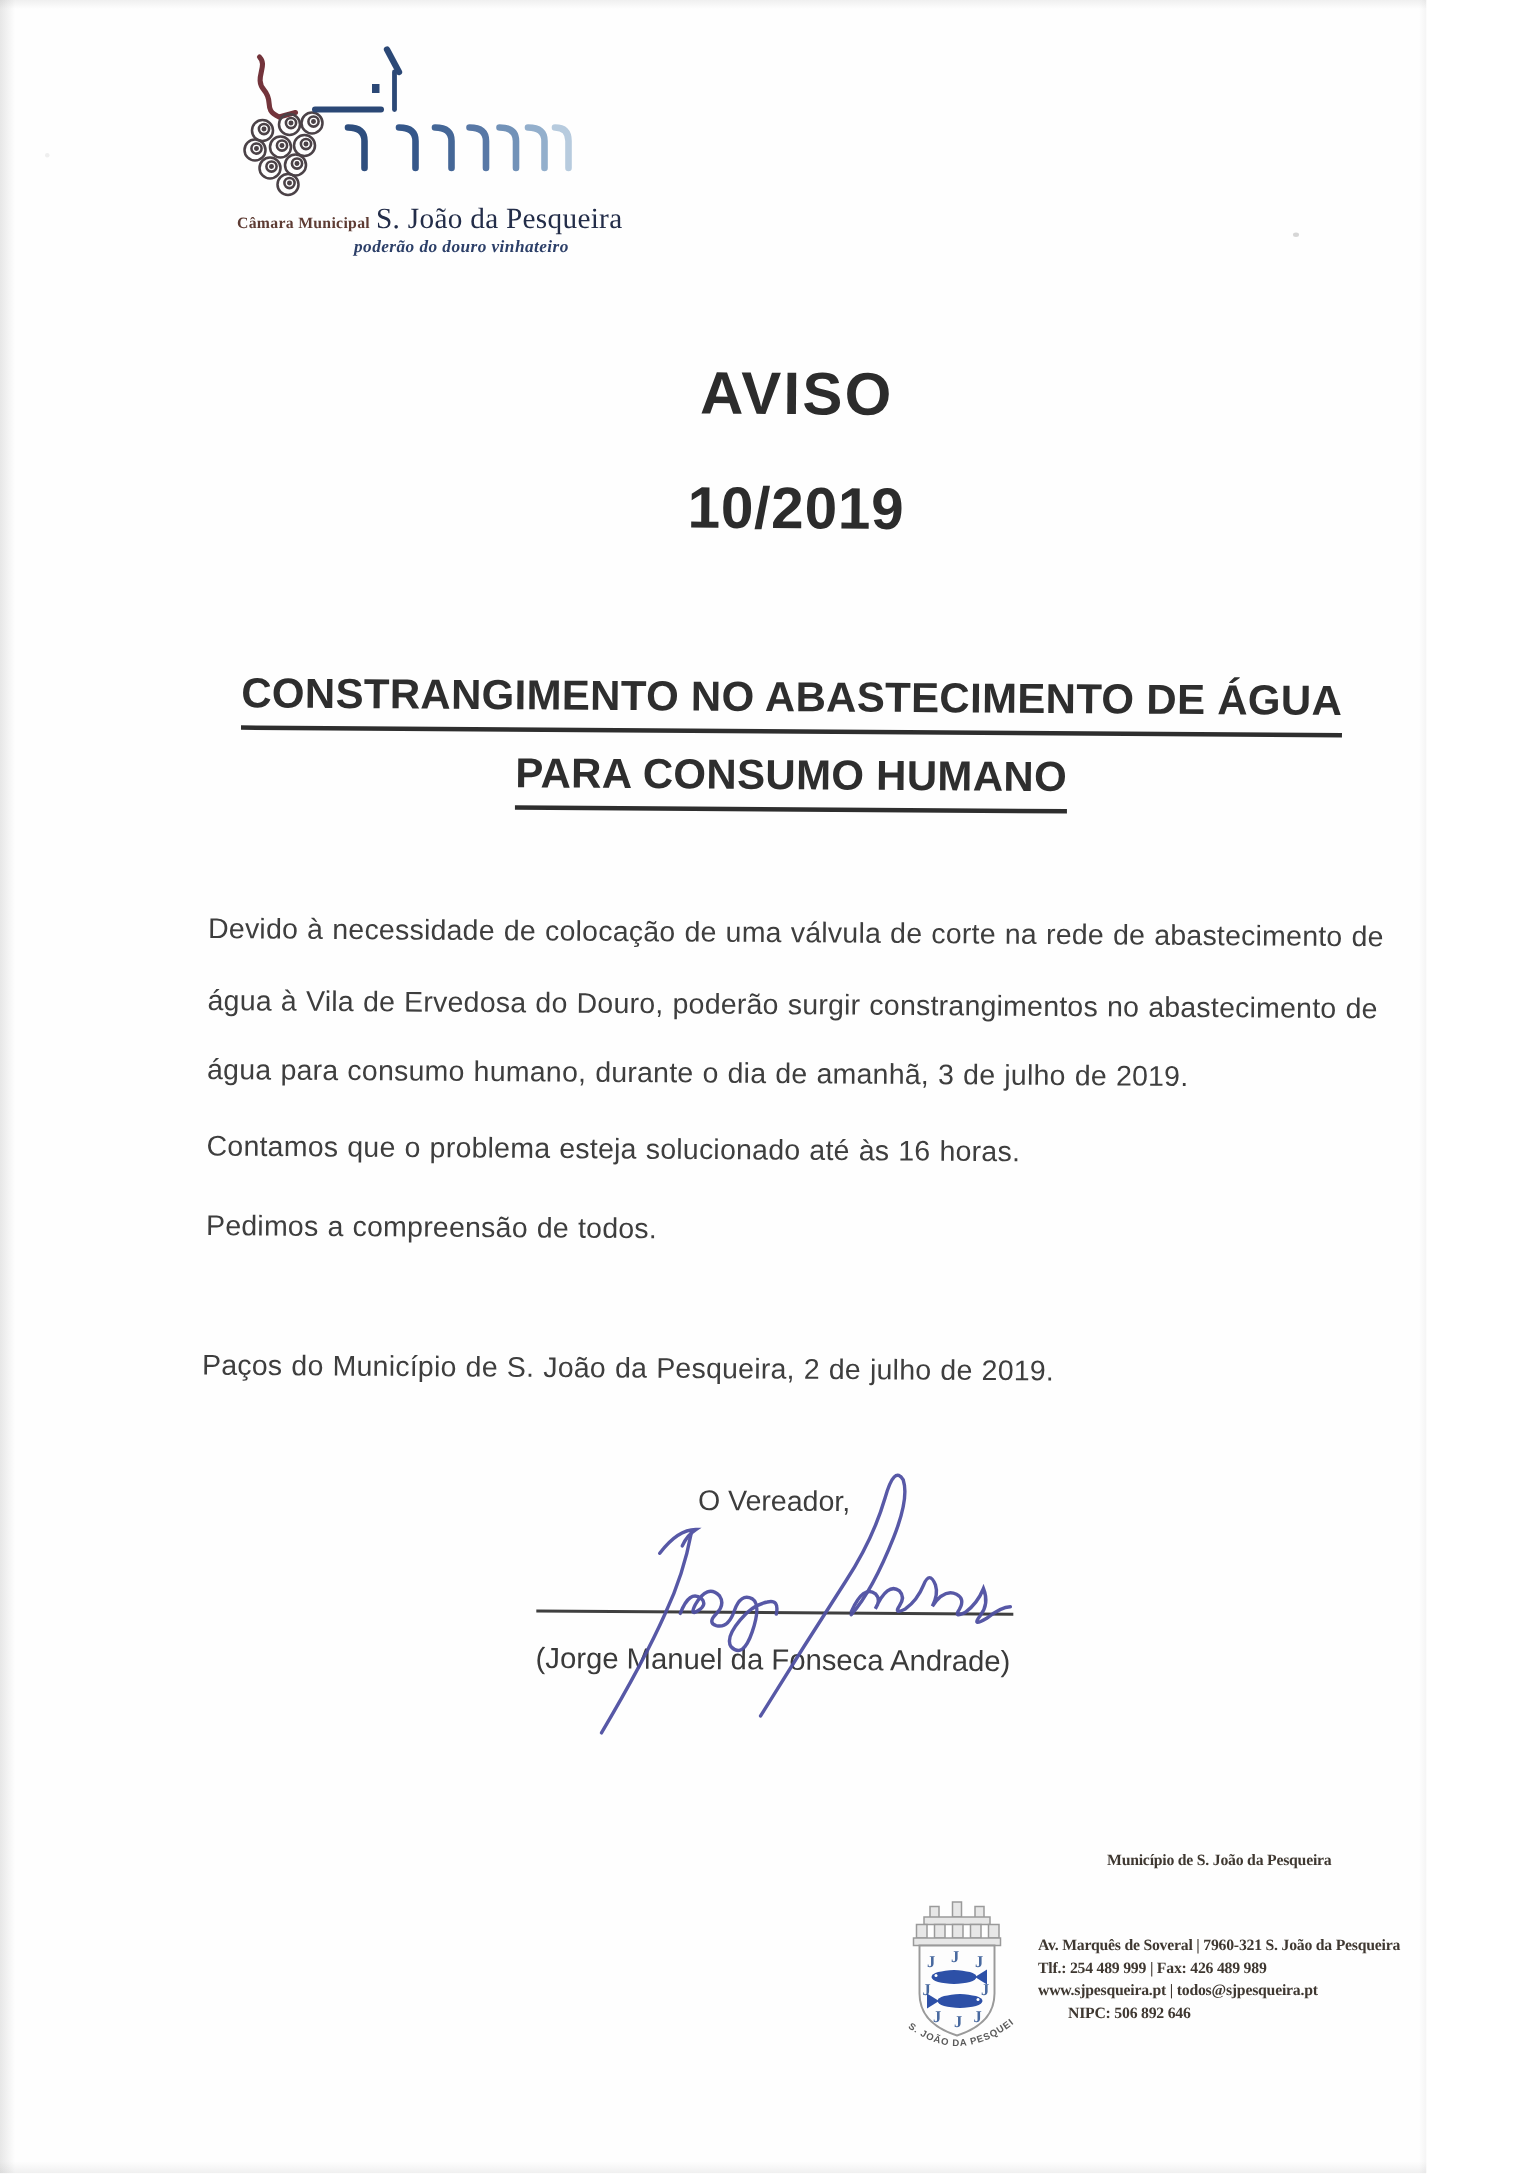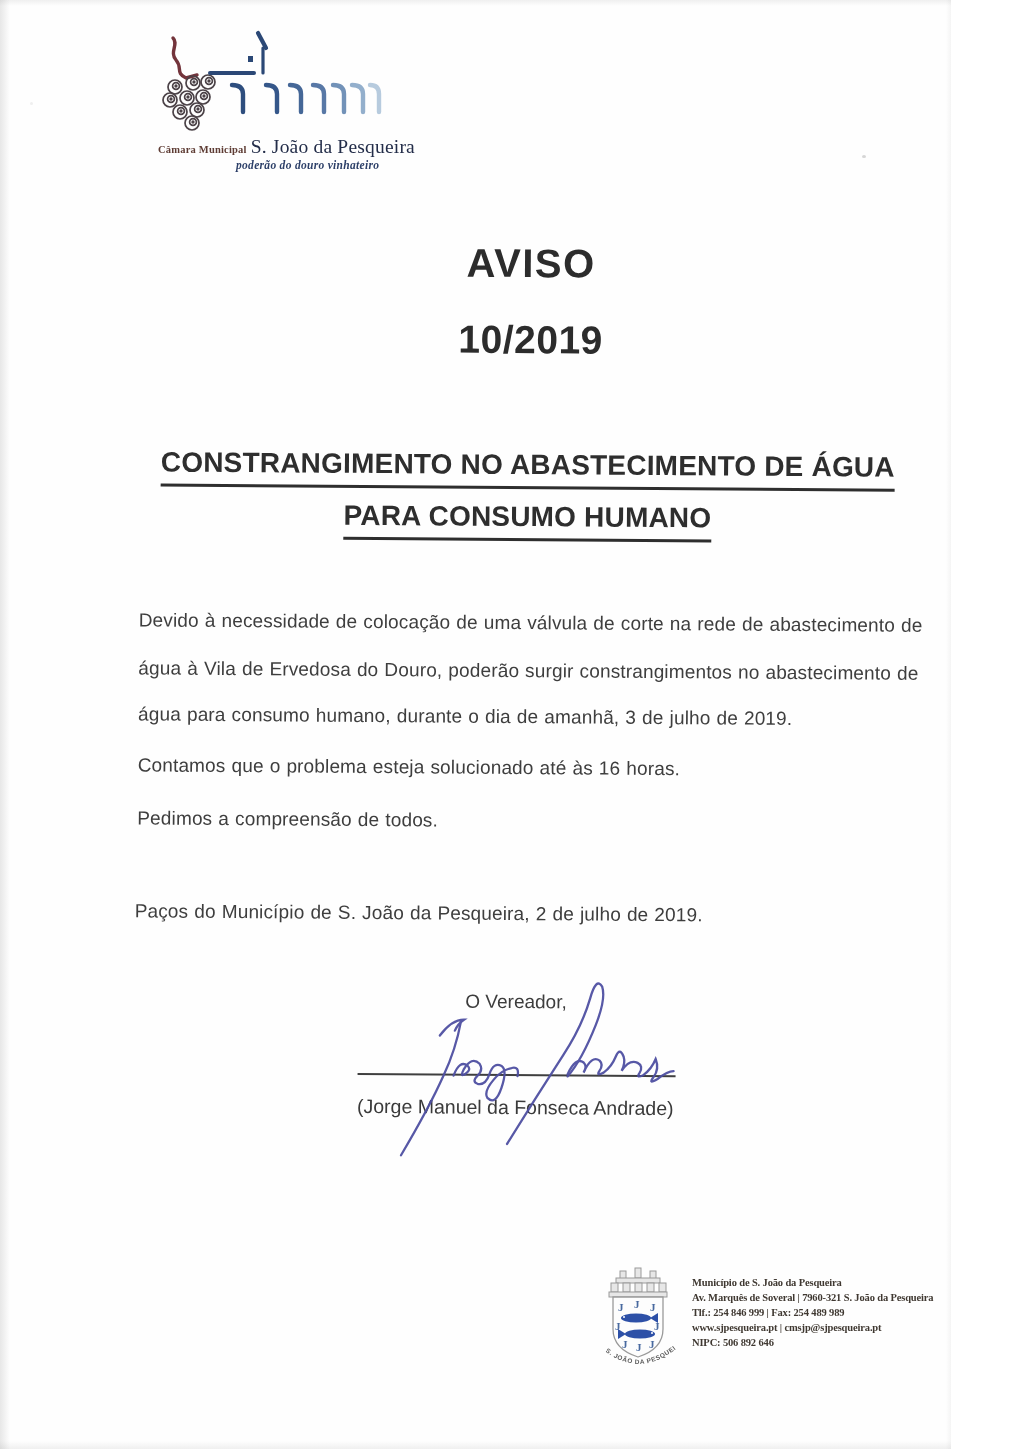--- a/index.html
+++ b/index.html
@@ -50,21 +50,21 @@
     font-size:19px;color:#3d3d3d;}
   .sig-rule{position:absolute;left:360px;top:1074px;width:318px;height:2px;background:#3f3f3f;}
   .sig-name{position:absolute;top:1096px;left:6px;width:1024px;text-align:center;
     font-size:19.5px;color:#3a3a3a;}
   .sig-svg{position:absolute;left:370px;top:958px;pointer-events:none;}
 
   
   .crest-svg{position:absolute;left:594px;top:1263px;}
   .ft{position:absolute;left:692px;font-family:"Liberation Serif",serif;font-weight:bold;
     font-size:10.5px;letter-spacing:-.15px;white-space:nowrap;color:#3f3831;}
-  .ft1{top:1277px;} .ft2{top:1292px;} .ft3{top:1307px;} .ft4{top:1322px;} .ft5{top:1337px;}
+  .ft1{top:1235px;margin-left:46px;} .ft2{top:1292px;} .ft3{top:1307px;} .ft4{top:1322px;} .ft5{top:1337px;margin-left:20px;}
 </style>
 </head>
 <body>
 
 <div class="page">
 
   <div class="edge-left"></div>
   <div class="edge-top"></div>
   <div class="edge-right"></div>
   <div class="edge-bottom"></div>
@@ -228,17 +228,17 @@
     <defs>
         <path id="crestArc" d="M8,86 Q44,116 82,86" fill="none"></path>
       </defs>
     <text font-family="Liberation Sans, sans-serif" font-size="6.4px" font-weight="bold" fill="#5a5a5a" letter-spacing="0.6">
       <textPath href="#crestArc" startOffset="4">S. JOÃO DA PESQUEIRA</textPath>
     </text>
   </svg>
 
   <div class="ft ft1">Município de S. João da Pesqueira</div>
   <div class="ft ft2">Av. Marquês de Soveral | 7960-321 S. João da Pesqueira</div>
-  <div class="ft ft3">Tlf.: 254 846 999 | Fax: 254 489 989</div>
-  <div class="ft ft4">www.sjpesqueira.pt | cmsjp@sjpesqueira.pt</div>
+  <div class="ft ft3">Tlf.: 254 489 999 | Fax: 426 489 989</div>
+  <div class="ft ft4">www.sjpesqueira.pt | todos@sjpesqueira.pt</div>
   <div class="ft ft5">NIPC: 506 892 646</div>
 
 </div>
 
 </body></html>

